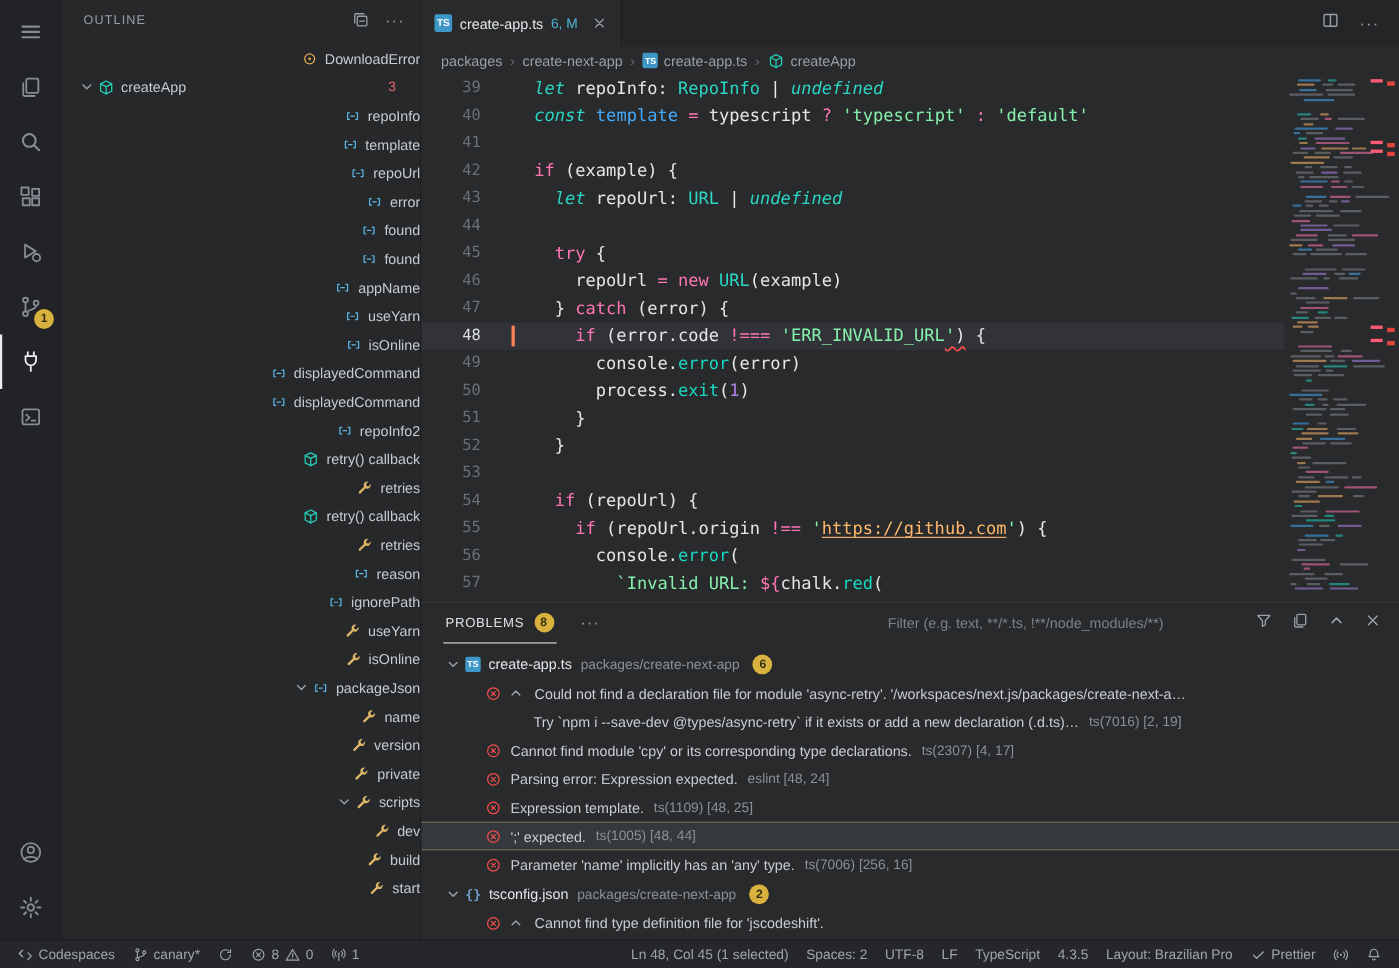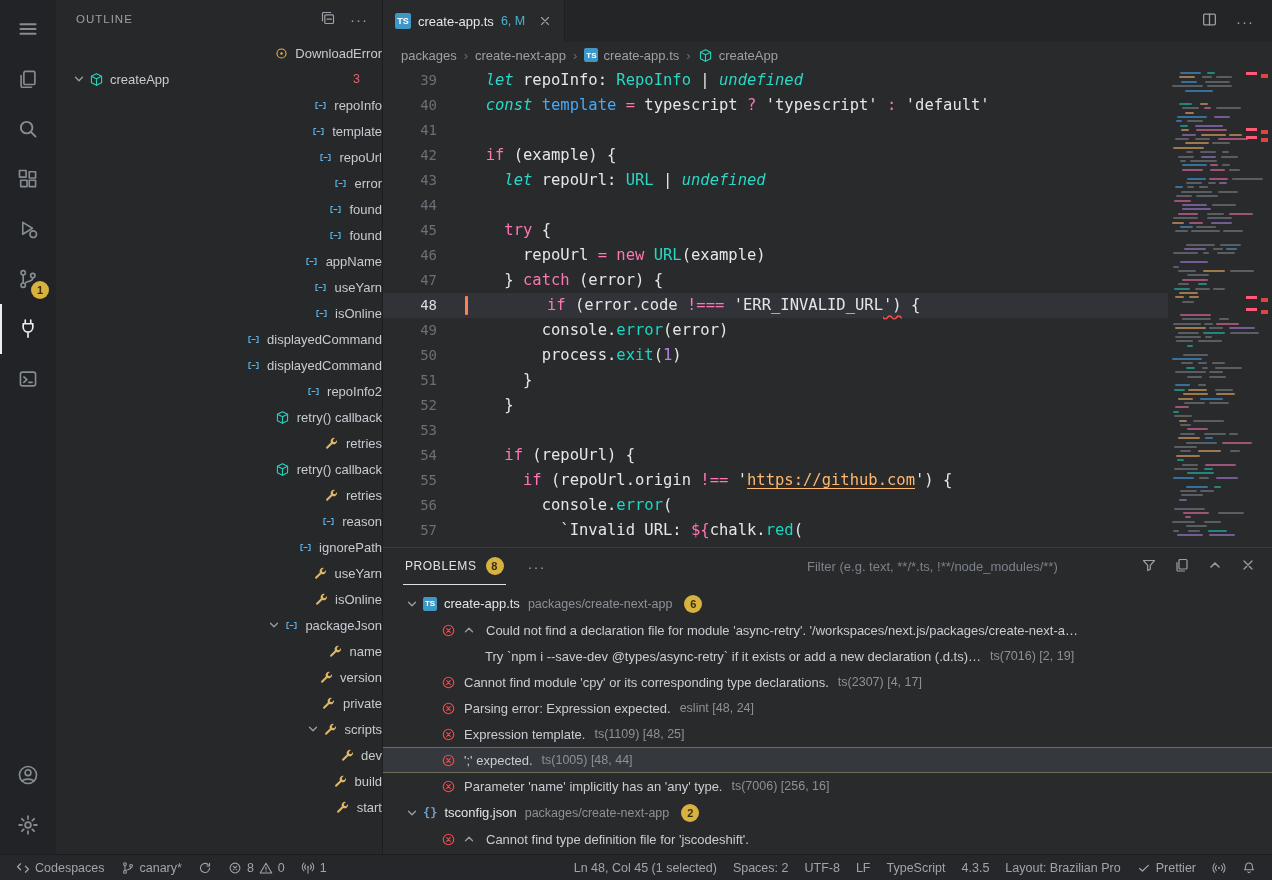--- a/index.html
+++ b/index.html
@@ -53,28 +53,28 @@
   .crumbs{height:26px;flex:none;display:flex;align-items:center;gap:7px;padding-left:18px;font-size:13px;
     color:#9aa0a6;background:#292a2b;}
   .crumb{display:flex;align-items:center;gap:5px;cursor:pointer;}
   .crumb-sep{color:#686e75;font-size:13px;}
   .crumb .o-ico{margin-right:0;}
 
   
   .editor{flex:1;min-height:0;display:flex;background:#292a2b;position:relative;}
   .code{flex:1;min-width:0;overflow:hidden;font-family:"DejaVu Sans Mono",monospace;font-size:15.5px;line-height:25px;}
   .cl{display:flex;height:25px;position:relative;white-space:pre;}
-  .cl.cur{background:#313338;gap:24px;}
+  .cl.cur{background:#313338;}
   .ln{width:54px;flex:none;text-align:right;color:#6a7077;font-size:14px;}
   .cur .ln{color:#dadde1;}
   .lc{margin-left:30px;}
   .cursor-bar{position:absolute;left:82px;top:3px;width:3px;height:19px;background:#ff7e55;border-radius:1px;}
   .tk-p{color:#e6e6e6}.tk-k{color:#ff75b5}.tk-o{color:#ff75b5}
   .tk-t{color:#2ad7c4;font-style:italic}.tk-y{color:#2ad7c4}
-  .tk-b{color:#45a9f9}.tk-s{color:#e5e5e5}.tk-f{color:#19d8c2}.tk-n{color:#b084eb}
+  .tk-b{color:#45a9f9}.tk-s{color:#86efac}.tk-f{color:#19d8c2}.tk-n{color:#b084eb}
   .tk-l{color:#ffb86c;text-decoration:underline;text-underline-offset:3px;}
   .tk-e{text-decoration:underline wavy #ff4b4b;text-decoration-skip-ink:none;text-underline-offset:4px;}
 
   .minimap{width:104px;flex:none;position:relative;background:#292a2b;}
   .mm-row{position:absolute;height:2px;}
   .mm-seg{position:absolute;height:2px;top:0;opacity:.55;border-radius:1px;}
   .mm-mark{position:absolute;right:15px;width:11px;height:3px;background:#ff5b76;}
   .ruler{position:absolute;right:0;top:0;bottom:0;width:14px;}
   .rl-mark{position:absolute;right:4px;width:7px;height:4px;background:#e0443f;}
 

